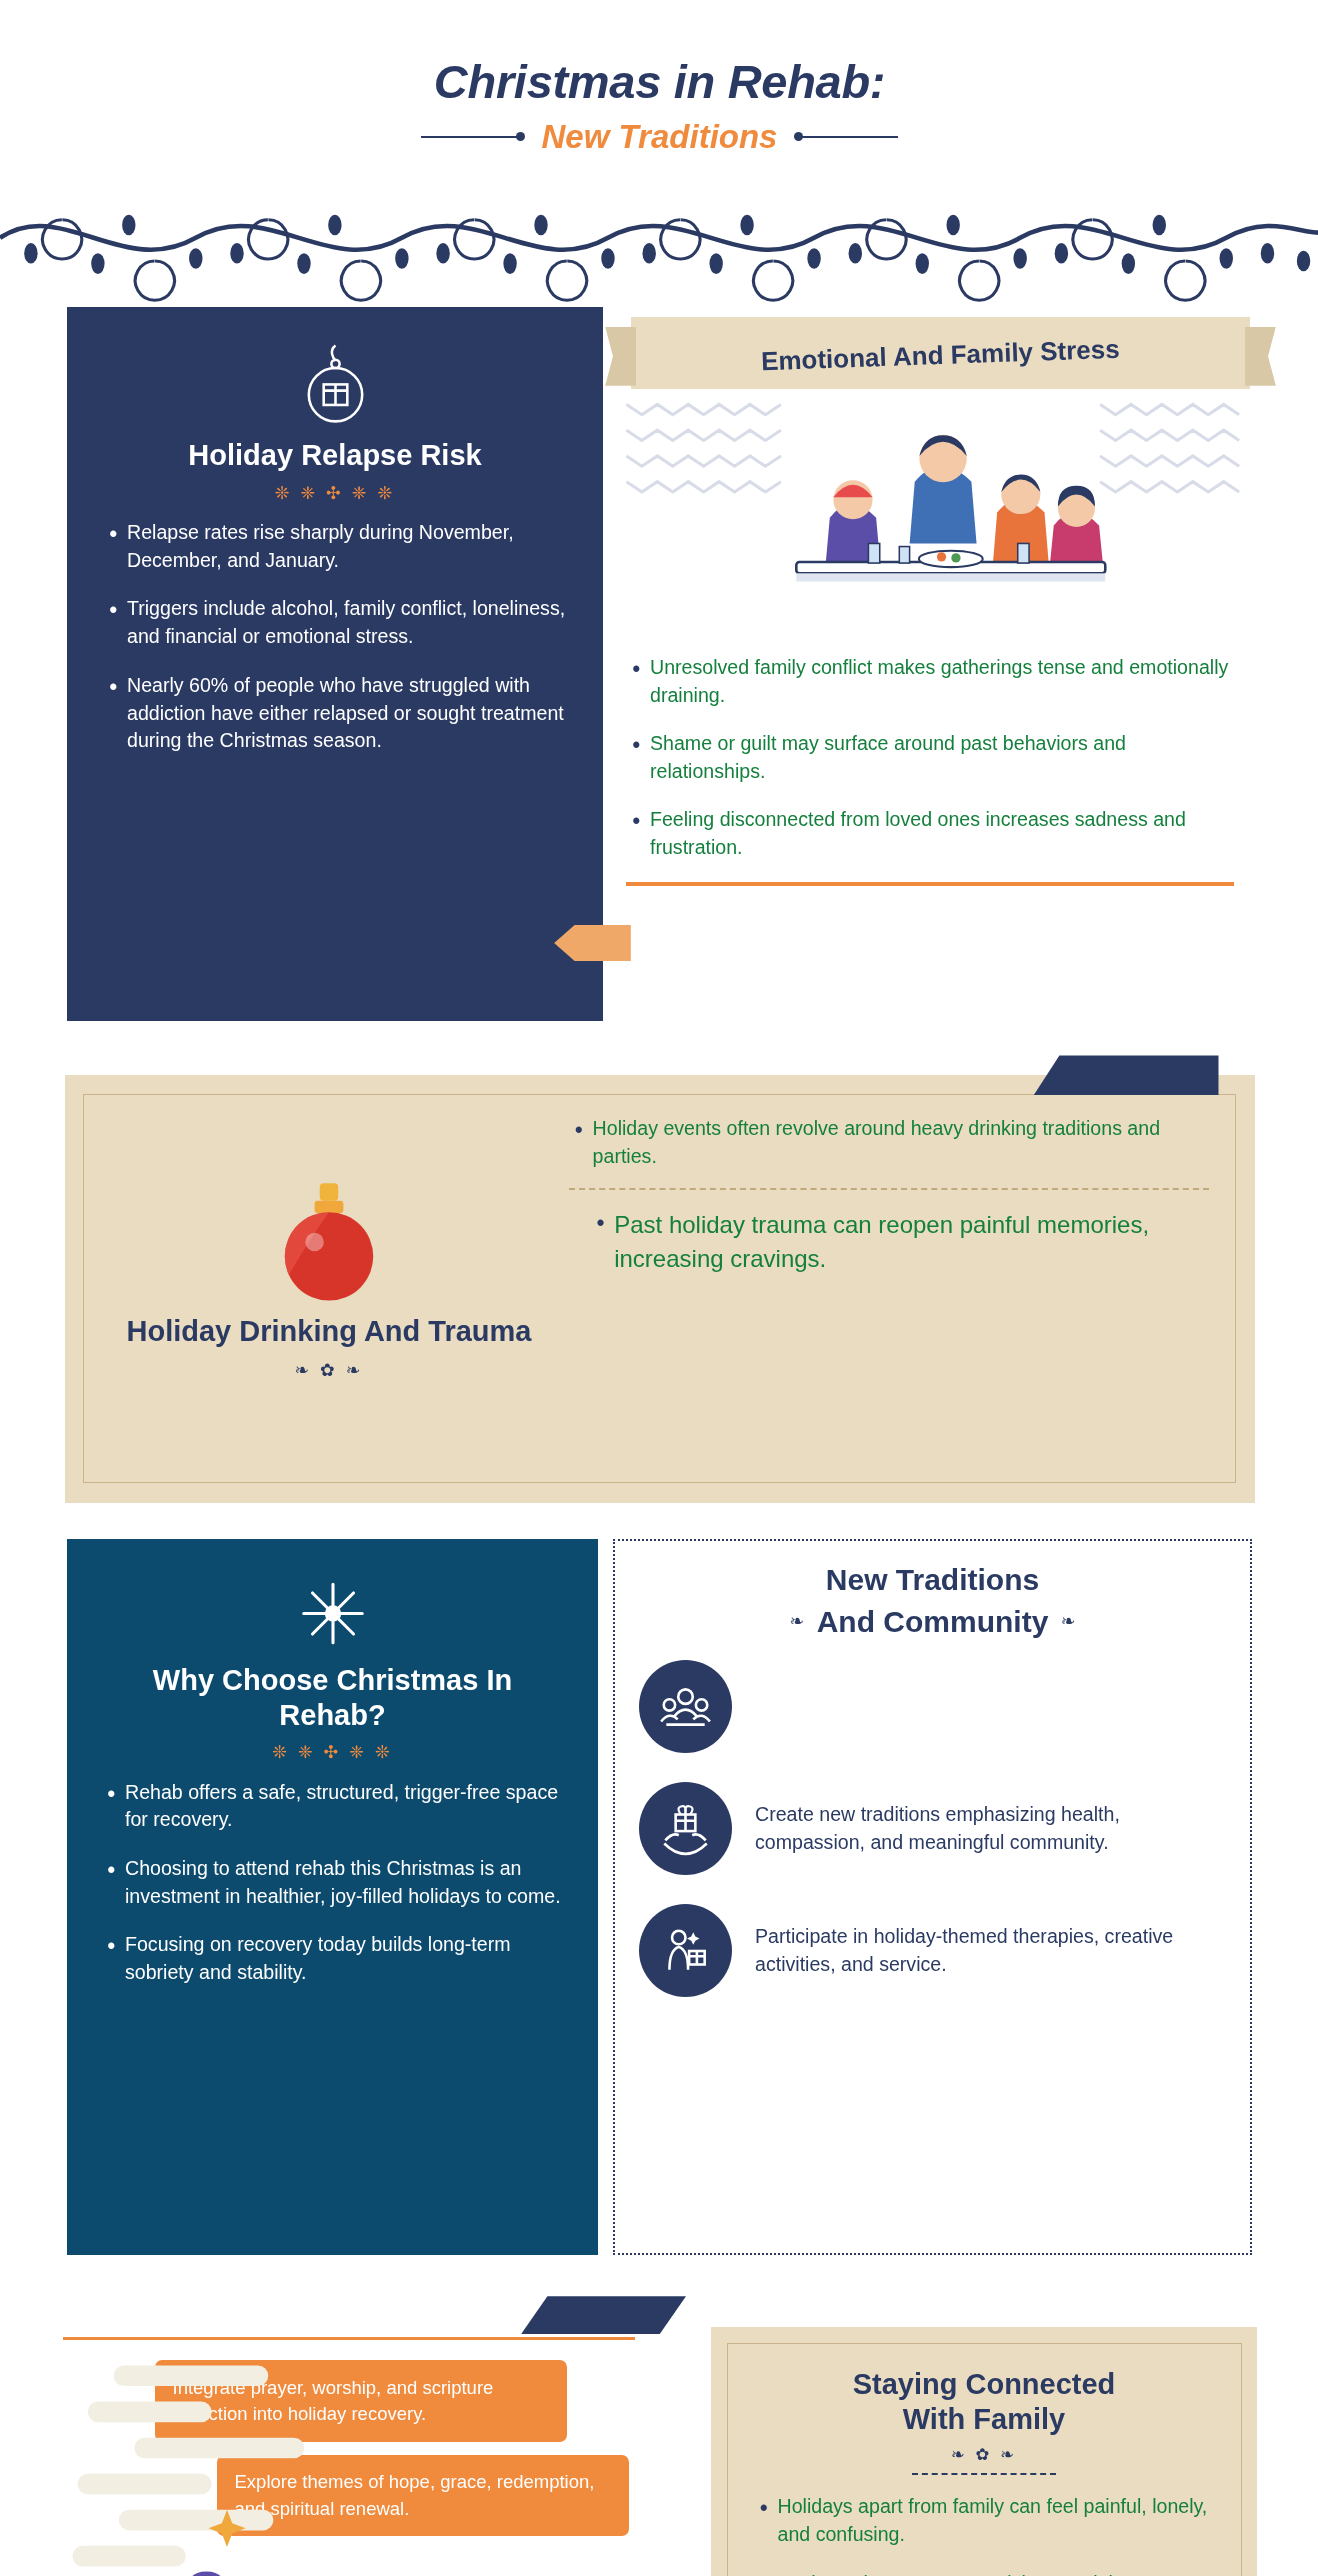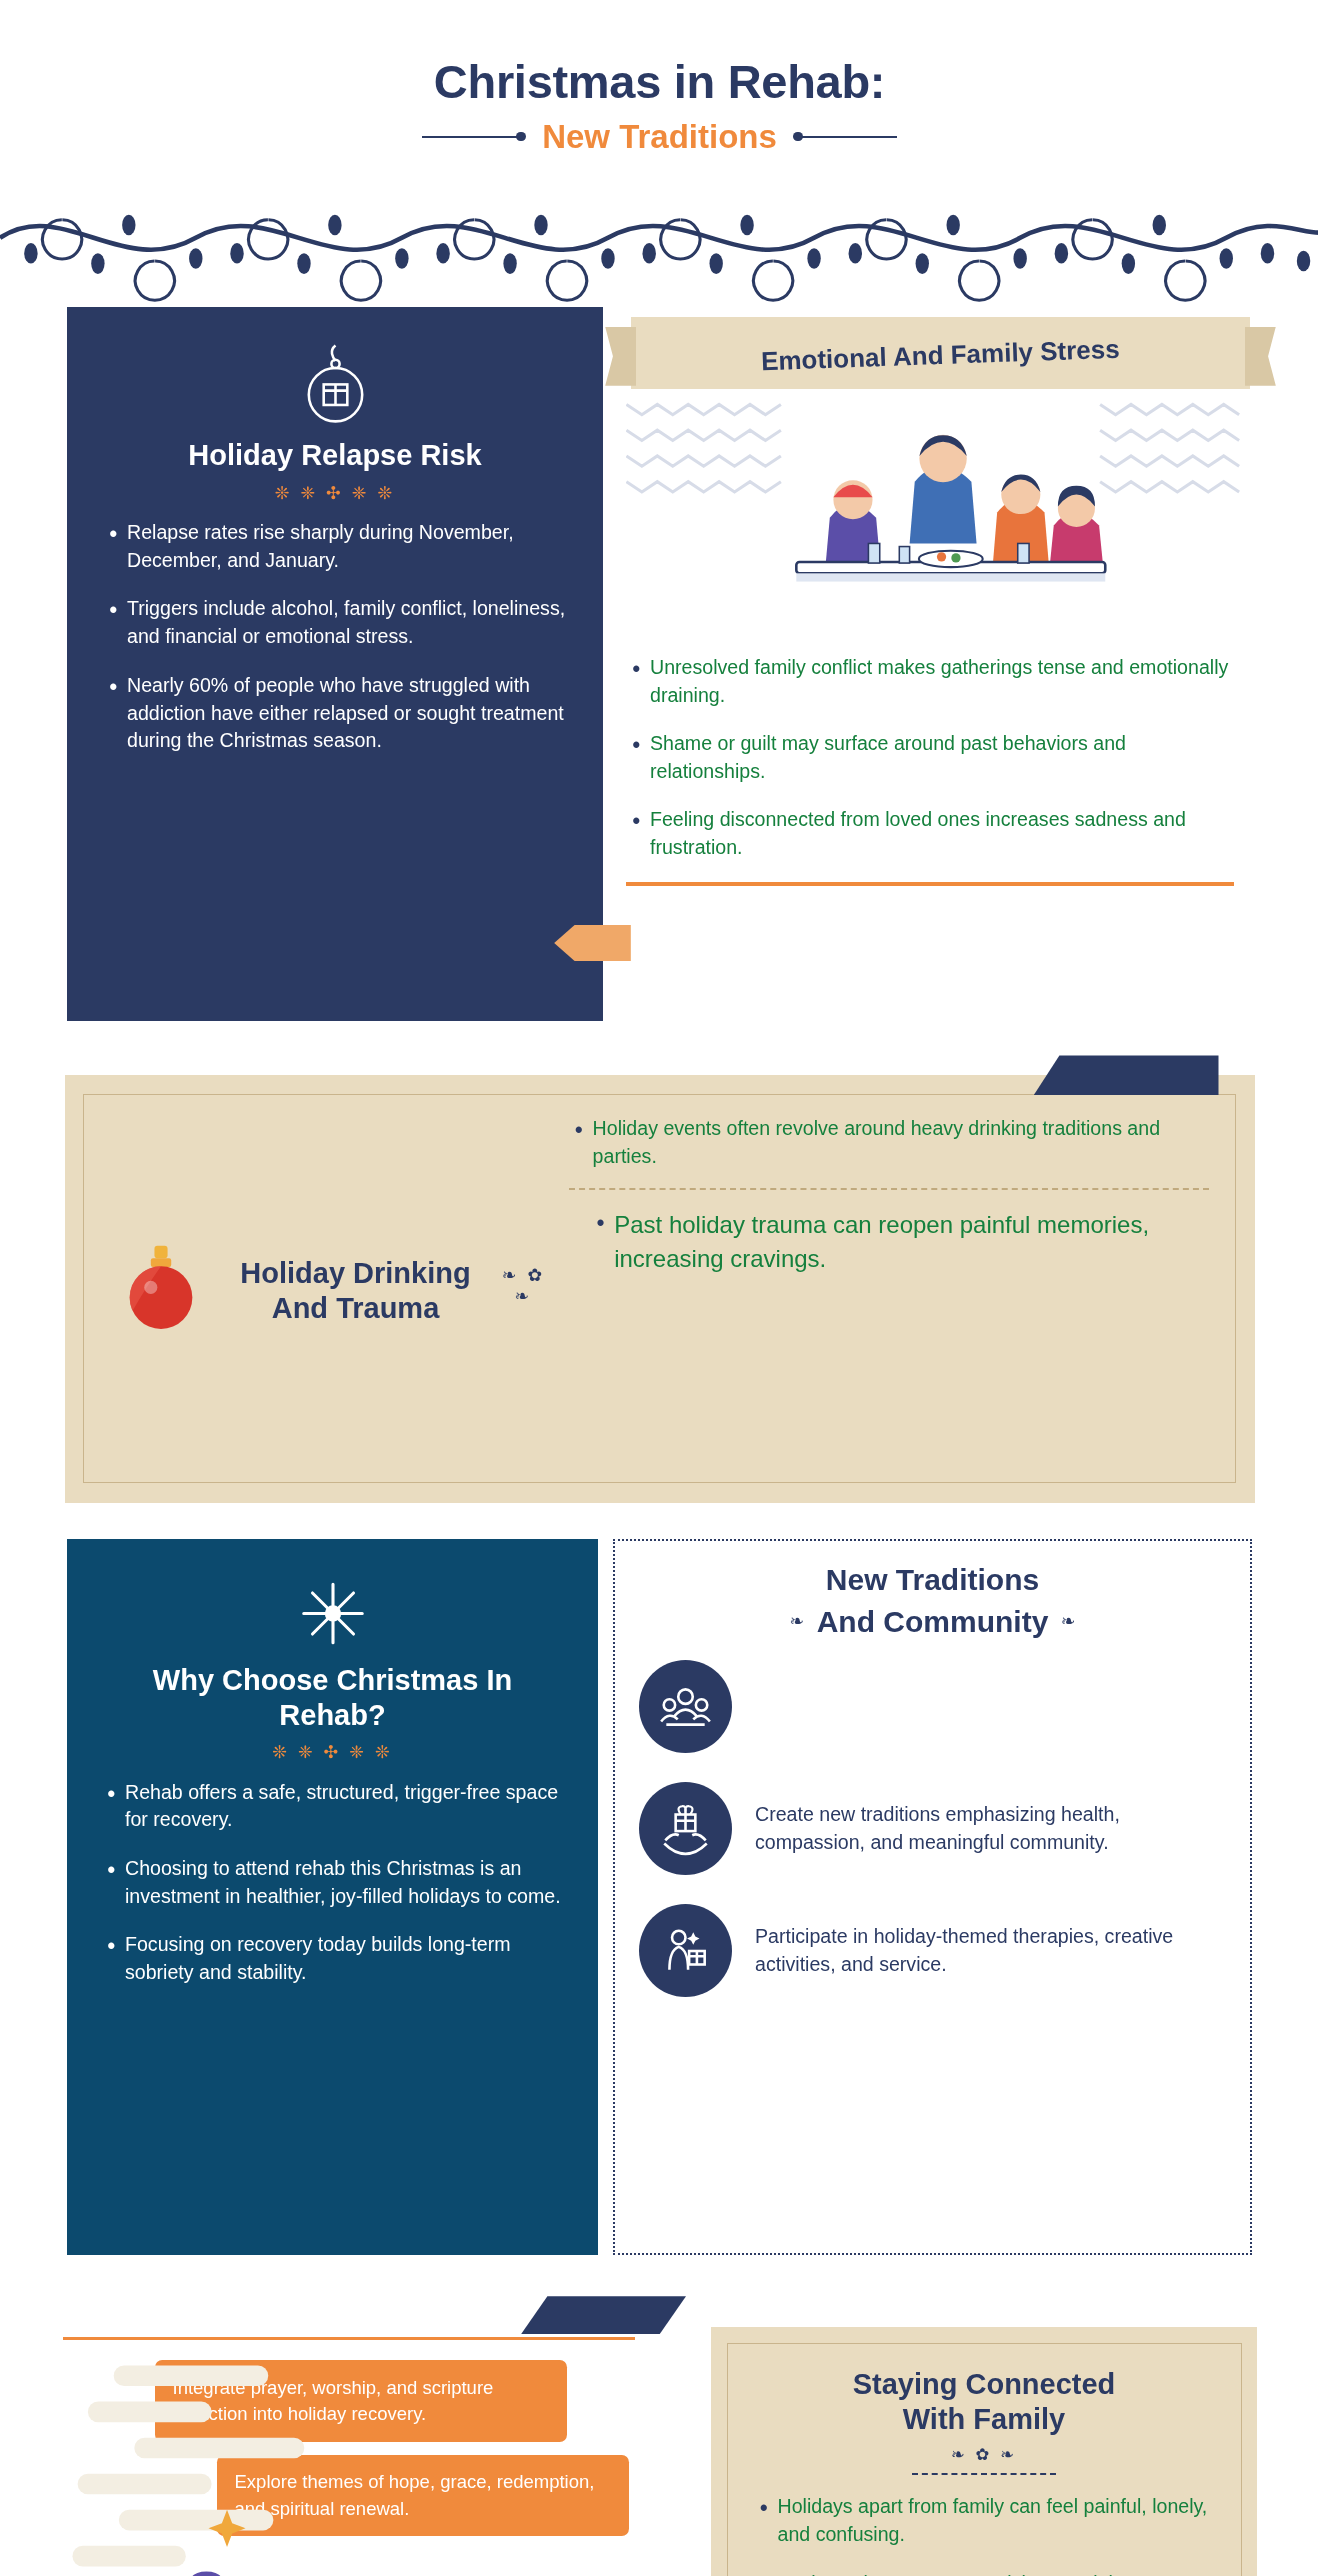--- a/index.html
+++ b/index.html
@@ -16,20 +16,21 @@
     width: 1319px;
     min-height: 3148px;
     background: #ffffff;
     overflow: hidden;
   }
 
   
   .header {
     padding-top: 57px;
     text-align: center;
+    font-style: italic;
   }
   .title-main {
     font-size: 47px;
     font-weight: bold;
     color: #2b3a63;
     letter-spacing: -0.3px;
     line-height: 1.05;
   }
   .title-sub-row {
     display: flex;
@@ -179,21 +180,21 @@
   }
   .row2-inner {
     border: 1.5px solid #c9b48c;
     min-height: 389px;
     padding: 20.6px 26px;
     display: flex;
   }
   .drink-left {
     width: 438px;
     display: flex;
-    flex-direction: row;
+    flex-direction: column;
     align-items: center;
     justify-content: center;
   }
   .drink-right { flex: 1; padding-left: 20.6px; }
   .drink-top {
     border-bottom: 2.1px dashed #c0a97d;
     padding-bottom: 17.5px;
     margin-bottom: 17.5px;
   }
   .drink-bottom { display: flex; }

